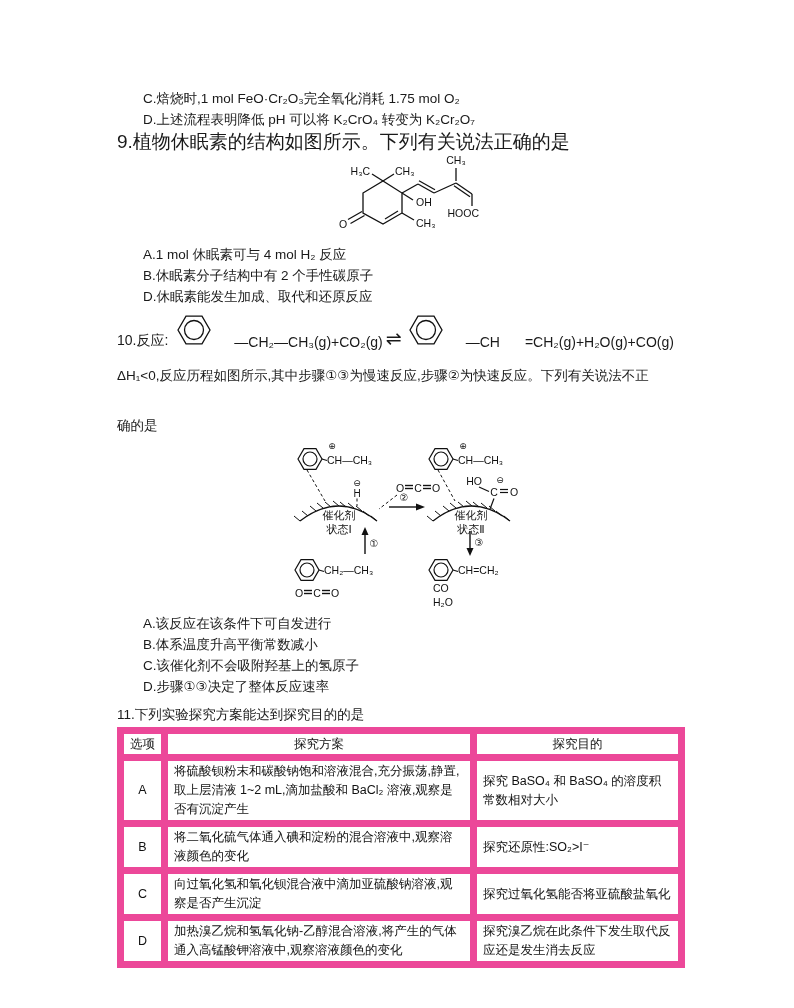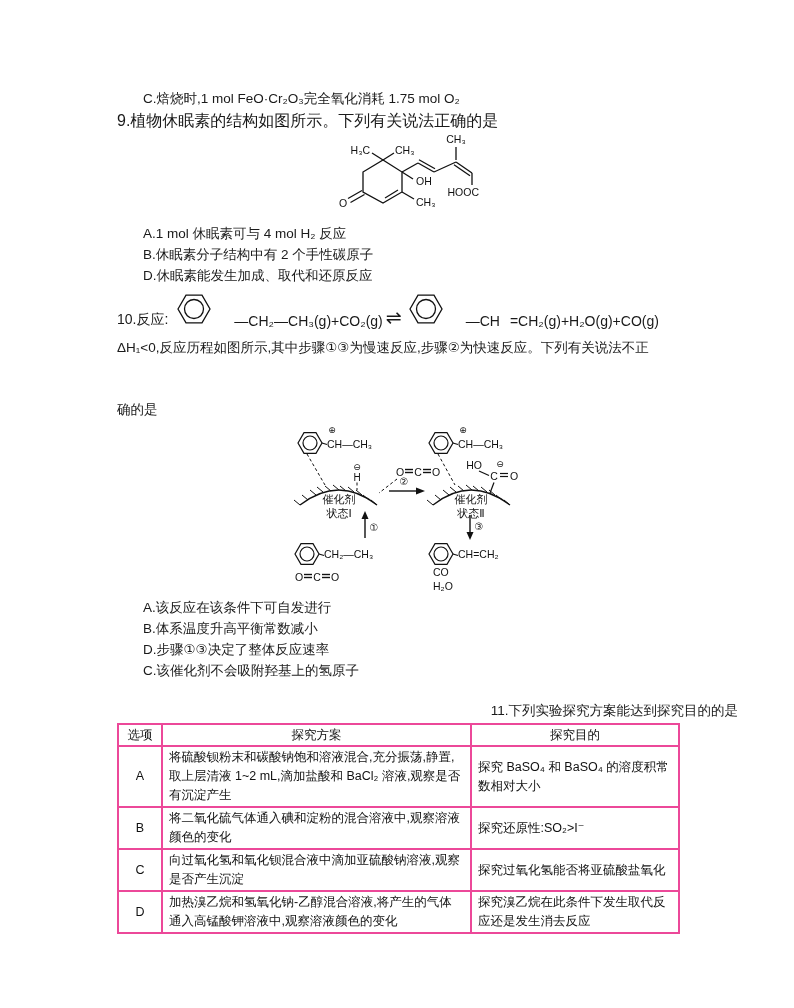--- a/index.html
+++ b/index.html
@@ -1,45 +1,46 @@
 <!DOCTYPE html>
 <html><head>
 <meta charset="utf-8">
 <style>
   html,body{margin:0;padding:0;background:#ffffff;}
   body{font-family:"Liberation Sans","DejaVu Sans",sans-serif;color:#1a1a1a;}
   .page{position:relative;width:794px;height:1008px;background:#fff;box-sizing:border-box;
         padding:88px 56px 8px 117px;overflow:hidden;}
-  .t{font-size:16px;line-height:23px;white-space:nowrap;}
+  .t{font-size:19px;line-height:23px;white-space:nowrap;}
   .opt{font-size:13.5px;line-height:21px;padding-left:26px;white-space:nowrap;}
   .struct-wrap{margin:1px 0 0 218px;height:90px;}
   .formula-row{display:flex;align-items:flex-end;margin-top:3px;font-size:14px;height:40px;}
   .formula-row .lbl{margin-right:5px;}
   .formula-row .chain{margin-left:17px;}
   .formula-row .equil{font-size:19px;margin:0 3px;}
-  .formula-row .gap{margin-left:10px;}
-  .desc1{font-size:13.5px;line-height:22px;margin-top:8px;white-space:nowrap;}
-  .desc2{font-size:13.5px;line-height:22px;margin-top:40px;}
+  .formula-row .gap{margin-left:25px;}
+  .desc1{font-size:13.5px;line-height:22px;margin-top:15px;white-space:nowrap;}
+  .desc2{font-size:13.5px;line-height:22px;margin-top:28px;}
   .mech-wrap{margin:2px 0 0 166px;height:174px;}
-  .q11stem{font-size:13.5px;line-height:20px;margin-top:20px;text-align:right;}
+  .q11stem{font-size:13.5px;line-height:20px;margin-top:8px;}
   table.exp{border-collapse:collapse;table-layout:fixed;width:561px;margin-top:2px;
             font-size:12.5px;color:#111;}
-  table.exp th,table.exp td{border:2px solid #ec4899;padding:1px 6px;vertical-align:middle;}
+  table.exp th,table.exp td{border:7px solid #ec4899;padding:1px 6px;vertical-align:middle;}
   table.exp th{height:18px;text-align:center;font-weight:normal;}
   table.exp td{height:36px;line-height:19px;}
   table.exp td.optcell{text-align:center;}
   svg text{fill:#111;}
   svg .cjk{font-size:11px;}
 </style>
 </head>
 <body>
 
 <div class="page">
 
   <div class="t opt">C.焙烧时,1 mol FeO·Cr₂O₃完全氧化消耗 1.75 mol O₂</div>
+  <div class="t opt">D.上述流程表明降低 pH 可以将 K₂CrO₄ 转变为 K₂Cr₂O₇</div>
   <div class="t">9.植物休眠素的结构如图所示。下列有关说法正确的是</div>
 
   <div class="struct-wrap">
     <svg width="170" height="90" viewBox="0 0 170 90">
       <g stroke="#111" stroke-width="1.3" fill="none">
         <path d="M28,39 L48,27 L67,39 L67,59 L48,70 L28,59 Z"></path>
         <path d="M63,57 L50,65"></path>
         <path d="M27,57.5 L13,65.5"></path>
         <path d="M29.5,61.5 L15.5,69.5"></path>
         <path d="M48,27 L37,20"></path>
@@ -217,22 +218,22 @@
         <path d="M170,131 L175,132.5"></path>
       </g>
       <text x="175" y="135" font-size="10.5">CH=CH₂</text>
       <text x="150" y="153" font-size="10.5">CO</text>
       <text x="150" y="167" font-size="10.5">H₂O</text>
     </svg>
   </div>
 
   <div class="opt">A.该反应在该条件下可自发进行</div>
   <div class="opt">B.体系温度升高平衡常数减小</div>
+  <div class="opt">C.该催化剂不会吸附羟基上的氢原子</div>
   <div class="opt">D.步骤①③决定了整体反应速率</div>
-  <div class="opt">C.该催化剂不会吸附羟基上的氢原子</div>
 
   <div class="q11stem">11.下列实验探究方案能达到探究目的的是</div>
 
   <table class="exp">
     <colgroup>
         <col style="width:44px">
         <col style="width:309px">
         <col style="width:208px">
       </colgroup>
     <tbody>

